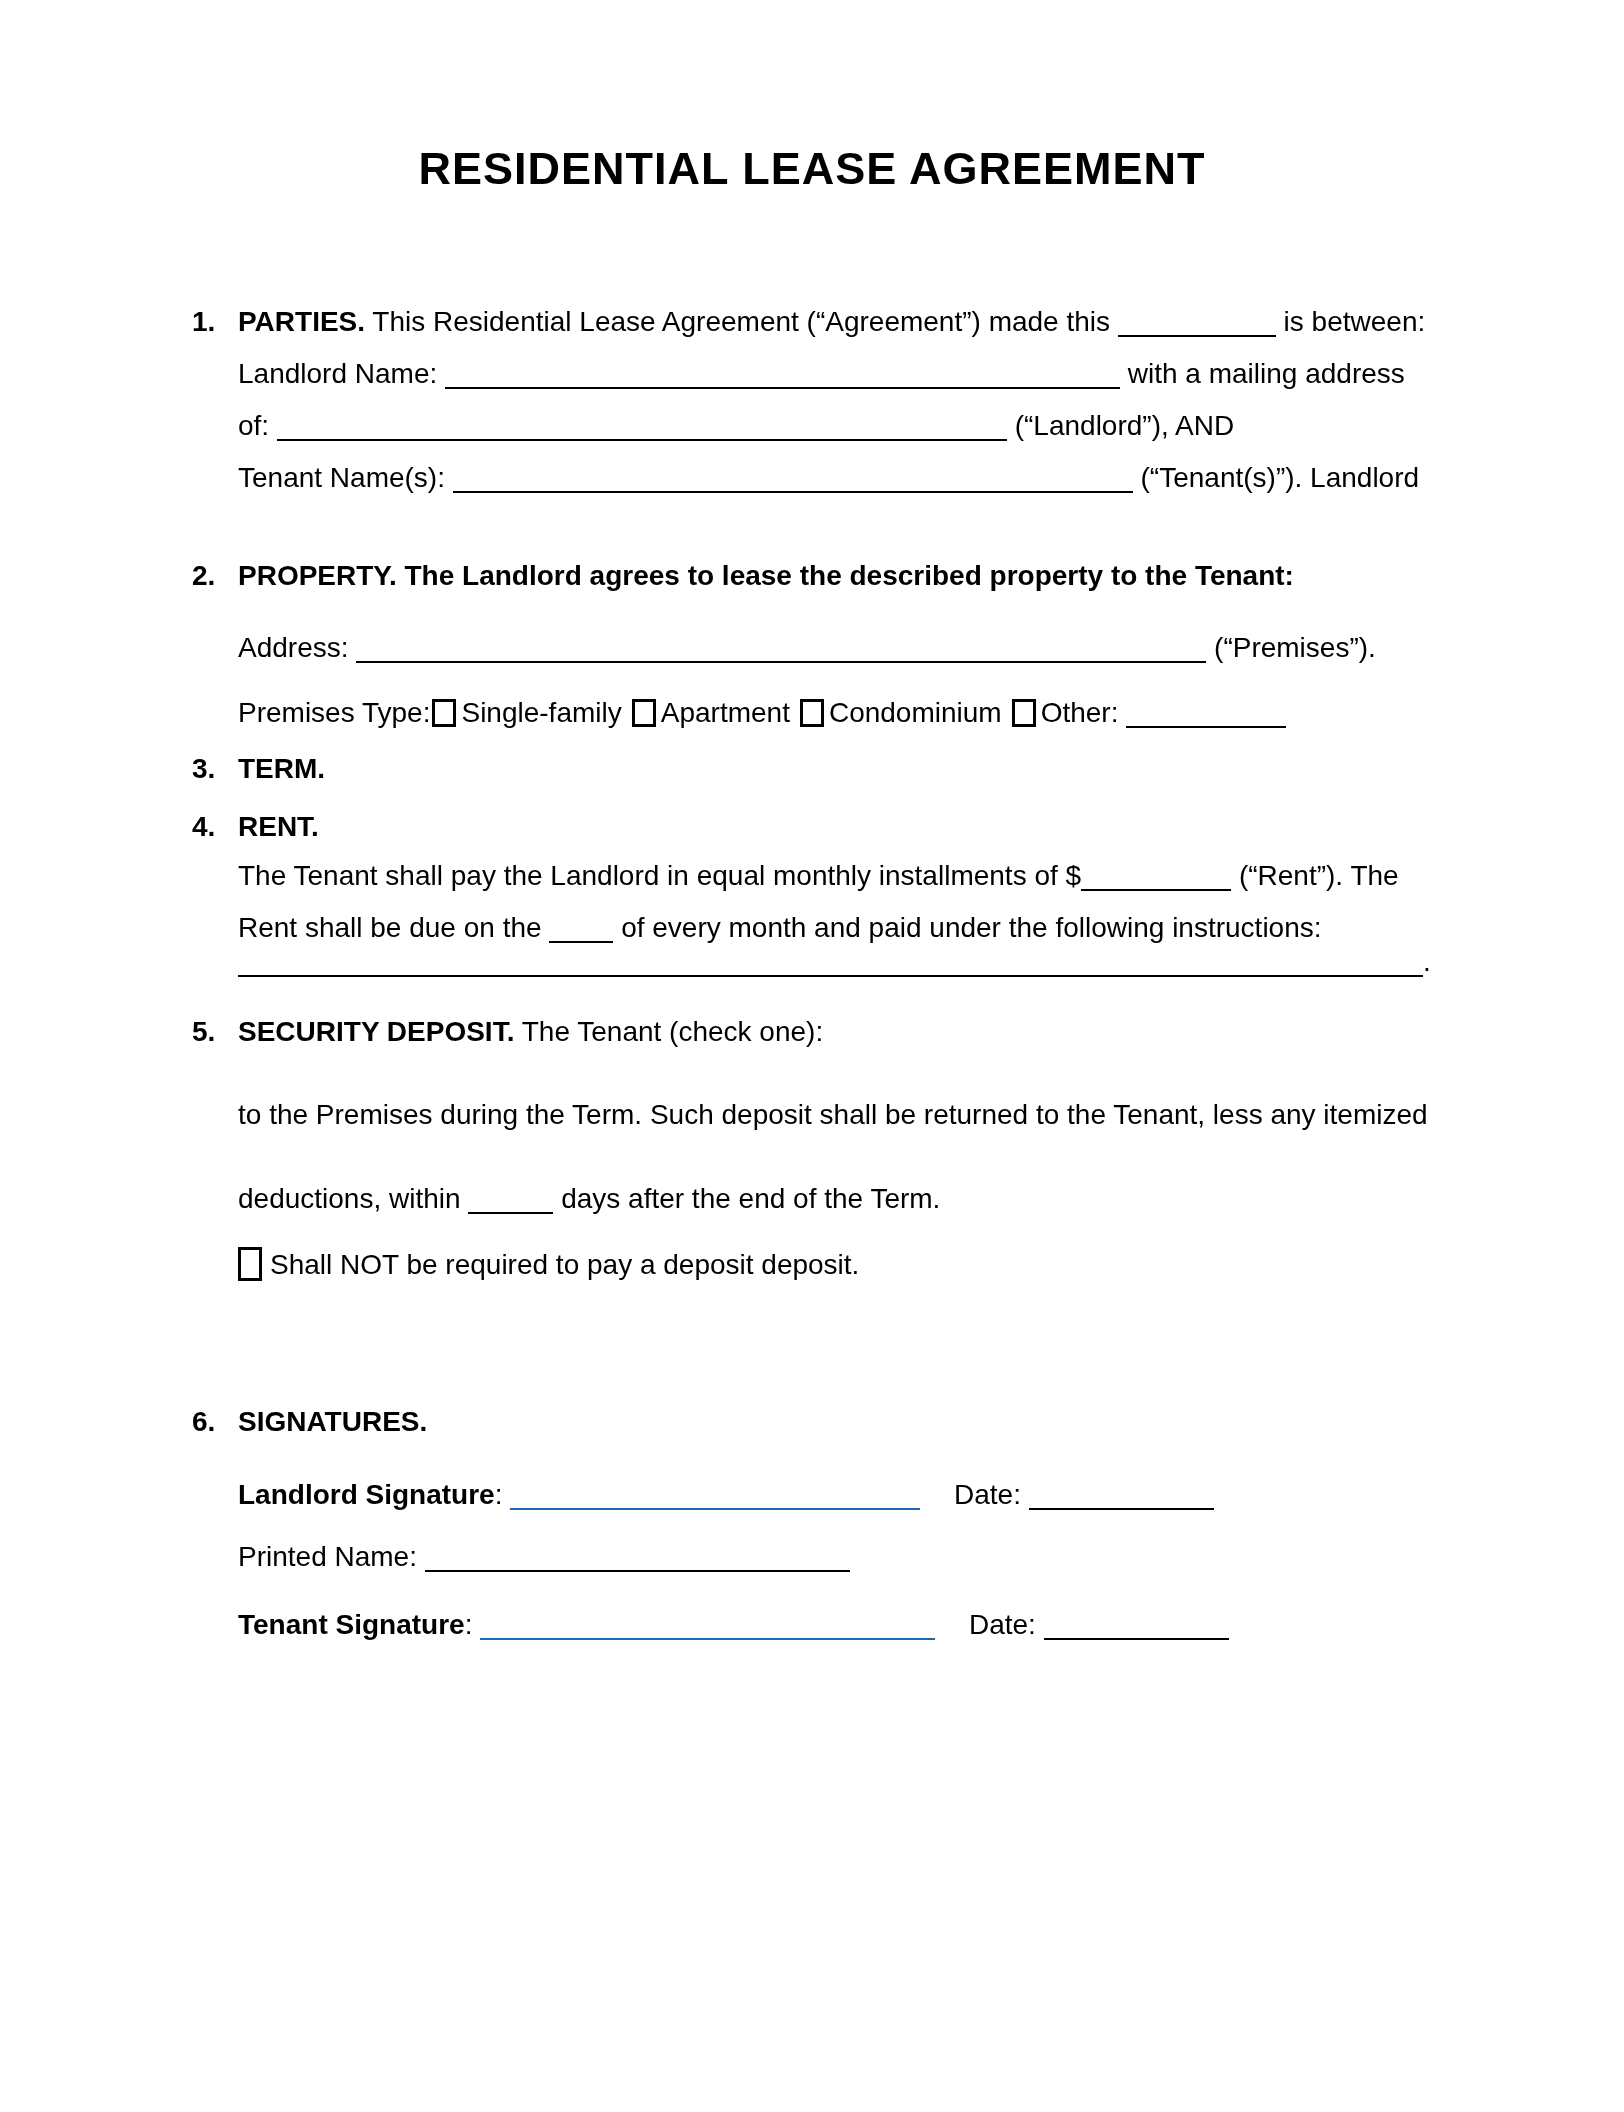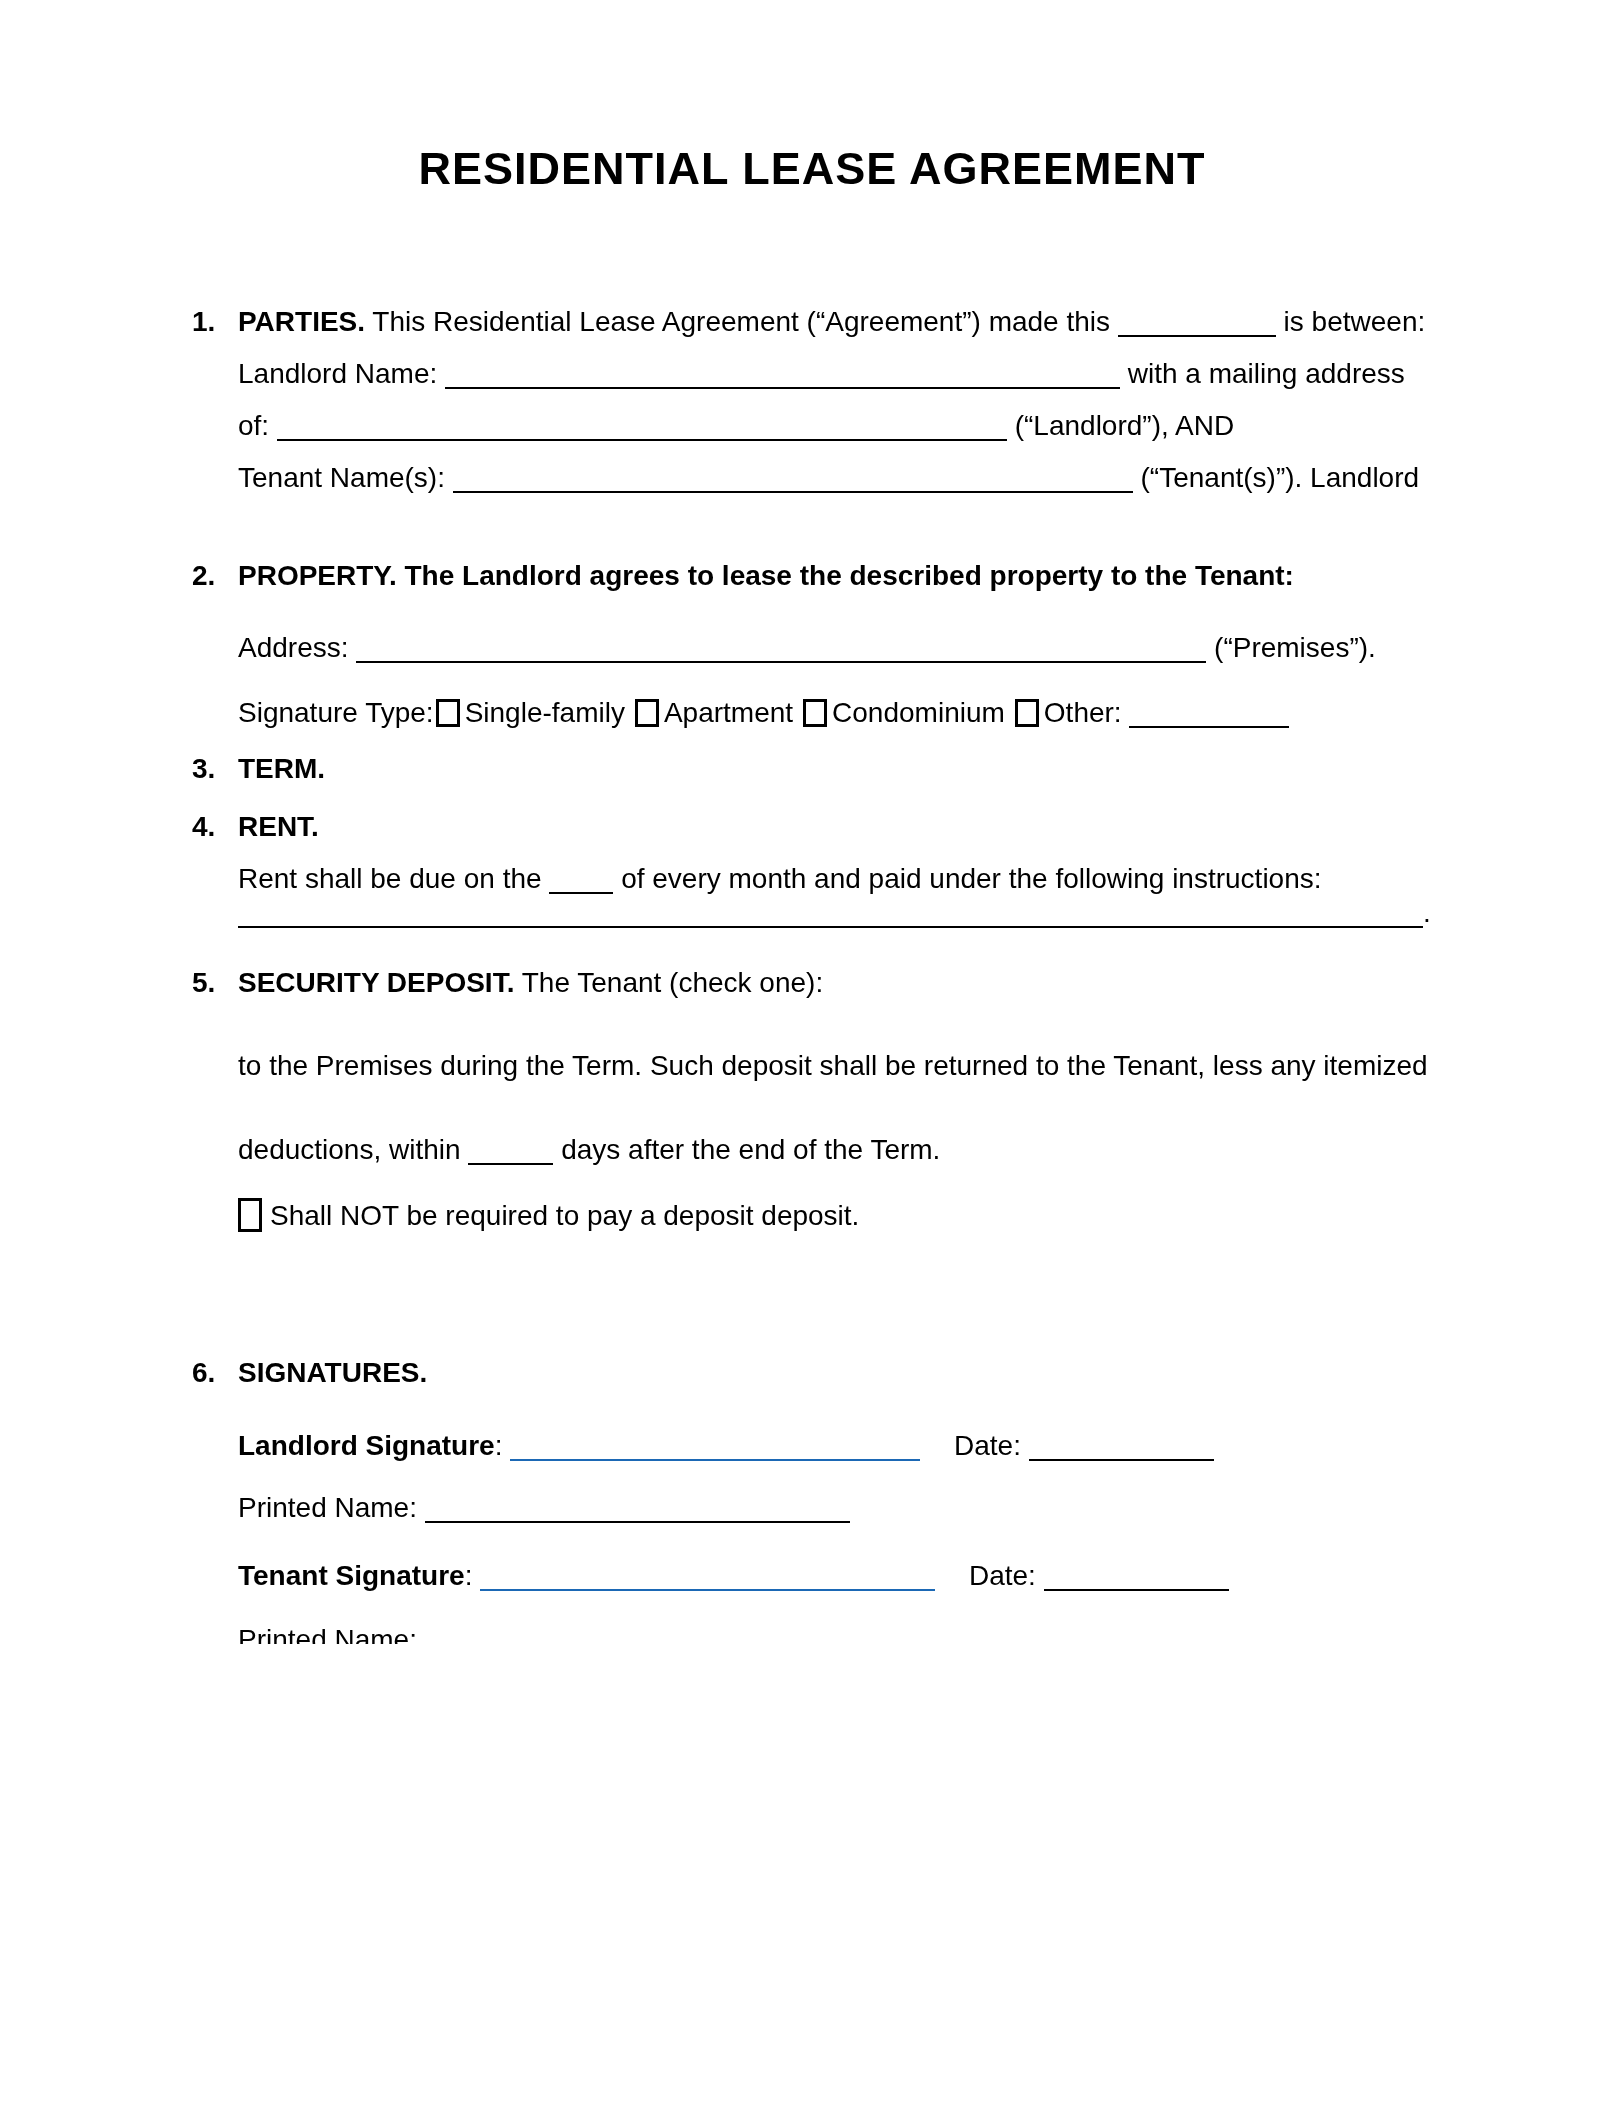--- a/index.html
+++ b/index.html
@@ -113,32 +113,36 @@
       <span>PROPERTY.</span>
       <span>The Landlord agrees to lease the described property to the Tenant:</span>
     </span>
   </div>
   <div class="body mt-addr">
     <span>Address:</span>
     <span class="bl" style="width:850px"></span>
     <span>(“Premises”).</span>
   </div>
   <div class="body mt-res">
-    <span>Signature Type:</span><span class="cb first"></span><span>Single-family</span><span class="cb"></span><span>Apartment</span><span class="cb"></span><span>Condominium</span><span class="cb"></span><span>Other:</span>
+    <span>Premises Type:</span><span class="cb first"></span><span>Single-family</span><span class="cb"></span><span>Apartment</span><span class="cb"></span><span>Condominium</span><span class="cb"></span><span>Other:</span>
     <span class="bl" style="width:160px"></span>
   </div>
 
   <div class="row mt-s3h">
     <span class="num">3.</span>
     <span class="txt b">TERM.</span>
   </div>
 
   <div class="row mt-s4h">
     <span class="num">4.</span>
     <span class="txt b">RENT.</span>
+  </div>
+  <div class="body mt-s4l1">
+    <span>The Tenant shall pay the Landlord in equal monthly installments of $</span><span class="bl" style="width:150px"></span>
+    <span>(“Rent”). The</span>
   </div>
   <div class="body mt-18">
     <span>Rent shall be due on the</span>
     <span class="bl" style="width:64px"></span>
     <span>of every month and paid under the following instructions:</span>
   </div>
   <div class="body mt-line">
     <span class="bl" style="width:1185px; height:22px;"></span><span>.</span>
   </div>
 

